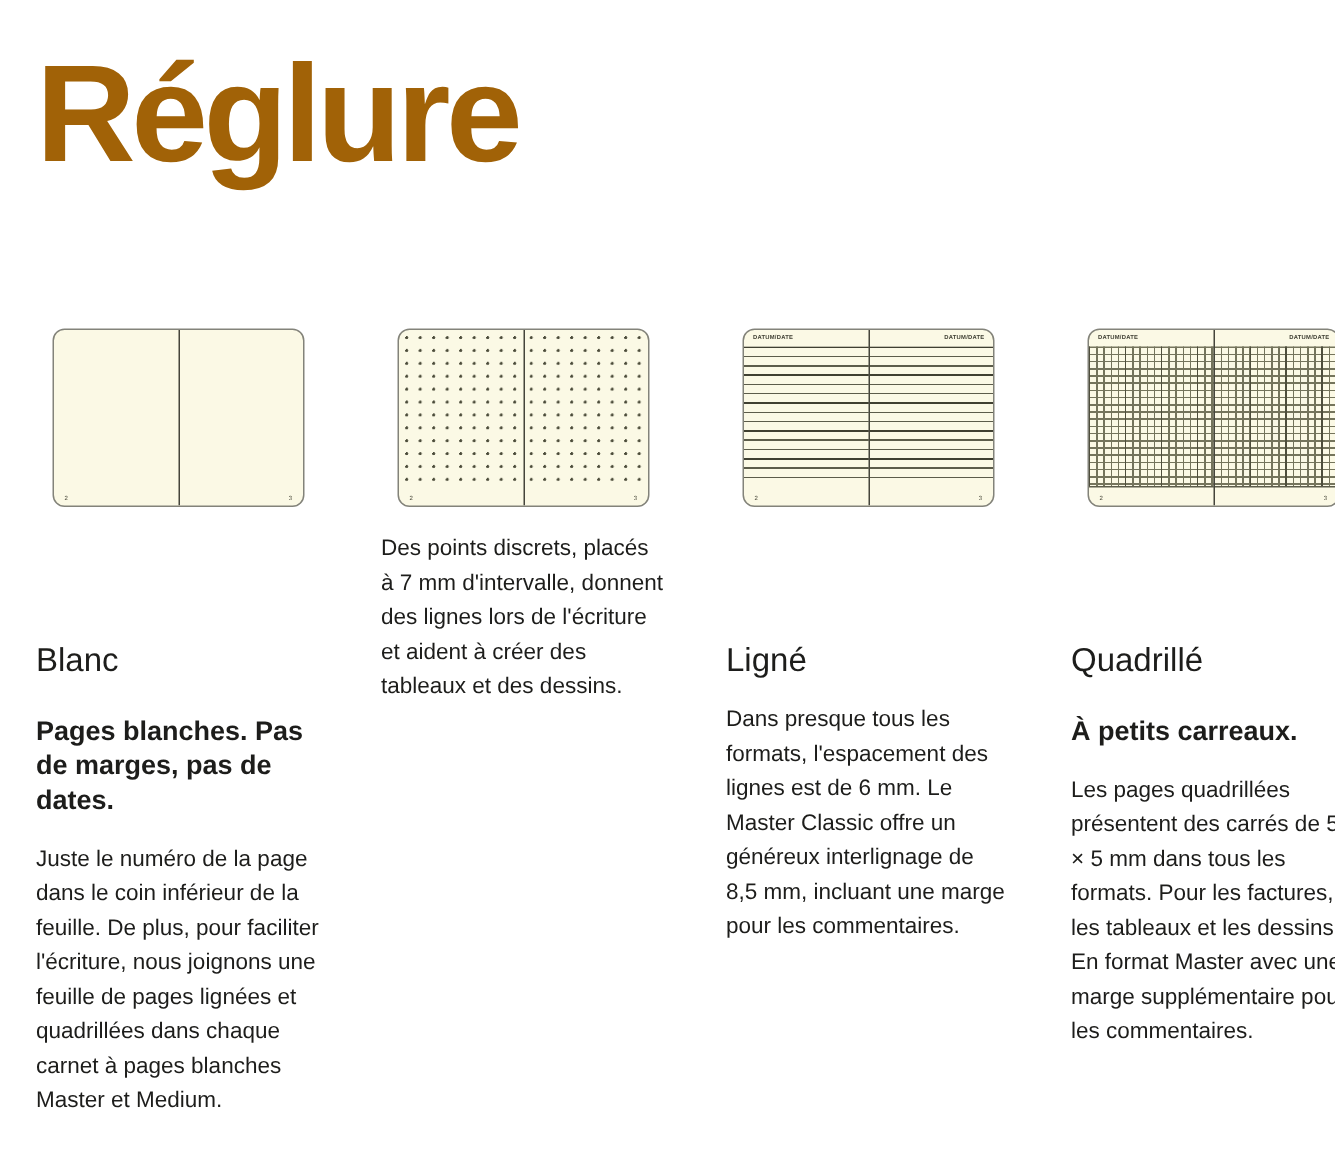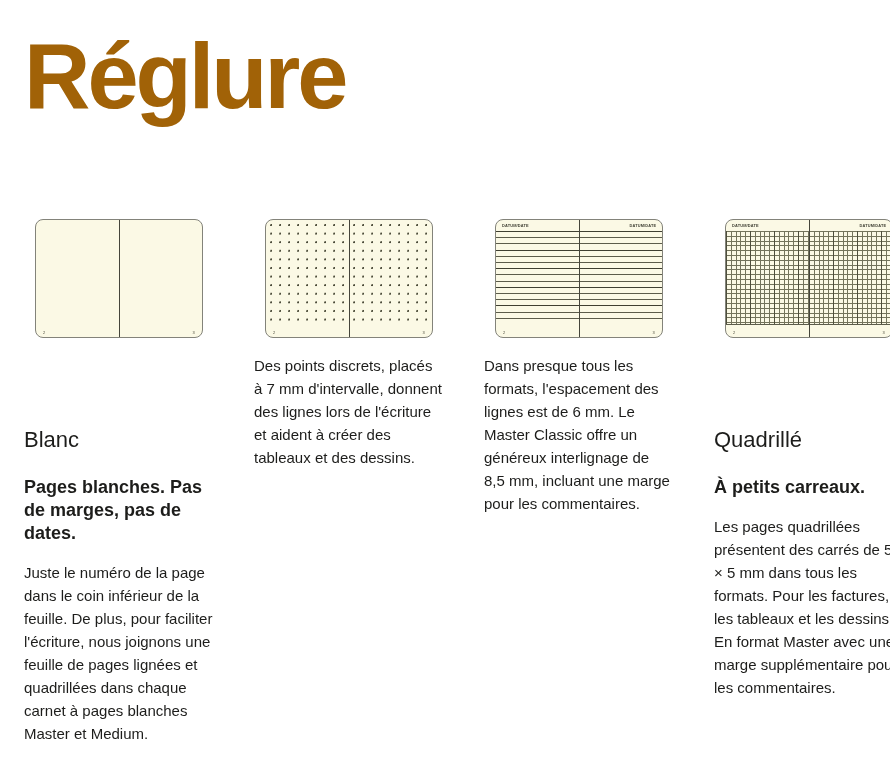--- a/index.html
+++ b/index.html
@@ -124,20 +124,21 @@
             <span class="pagenum n2">2</span>
           </div>
           <div class="spread-page p-right">
             <span class="datelabel">DATUM/DATE</span>
             <div class="pattern"></div>
             <span class="pagenum n3">3</span>
           </div>
           <div class="spine"></div>
         </div>
       </div>
+      <h2 class="colhead">Ligné</h2>
       <p class="bodytext">Dans presque tous les formats, l'espacement des lignes est de 6 mm. Le Master Classic offre un généreux interlignage de 8,5 mm, incluant une marge pour les commentaires.</p>
     </div>
 
     <div class="col">
       <div class="nbwrap">
         <div class="notebook nb-grid">
           <div class="spread-page p-left">
             <span class="datelabel">DATUM/DATE</span>
             <div class="pattern"></div>
             <span class="pagenum n2">2</span>

